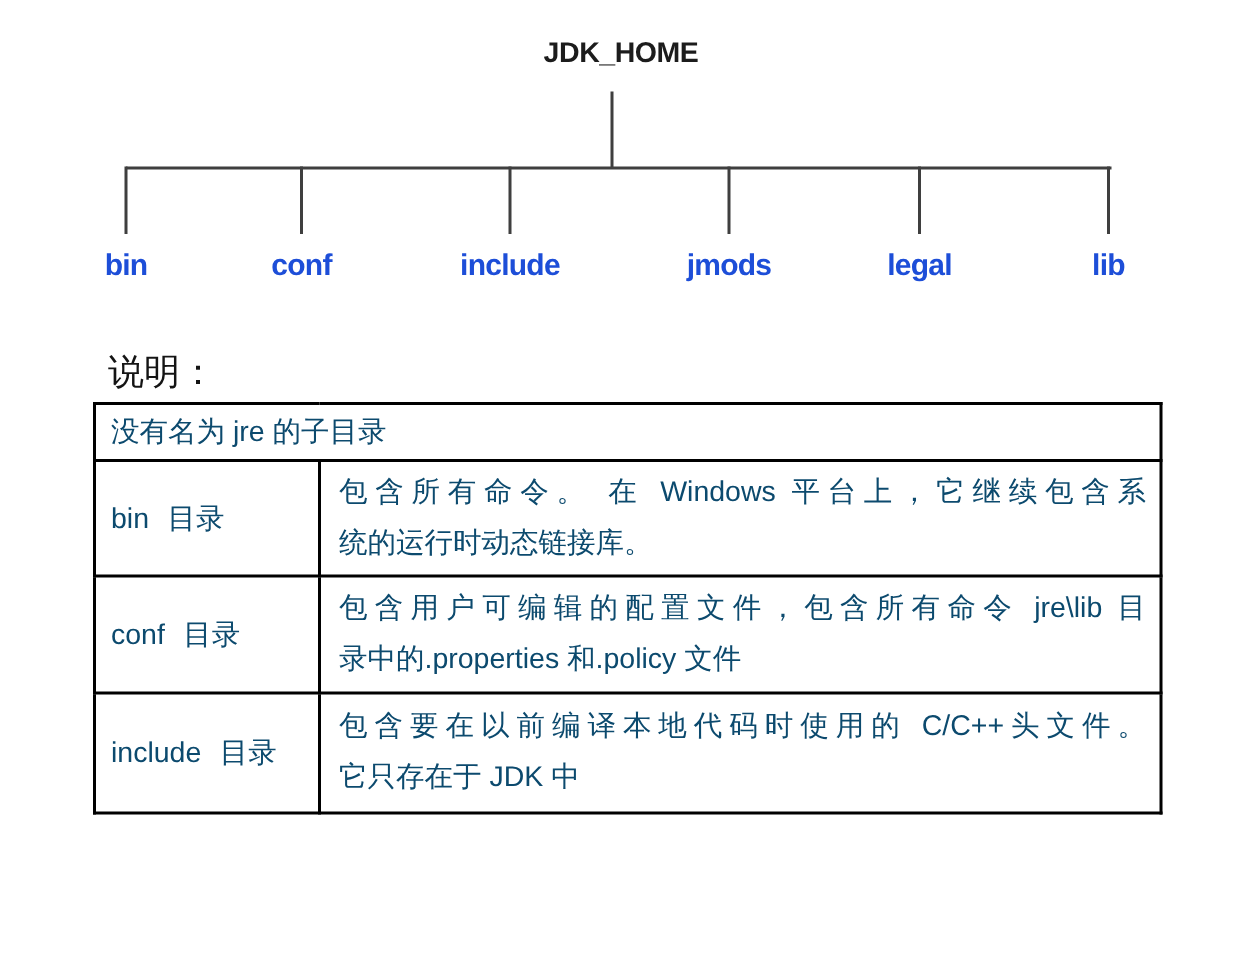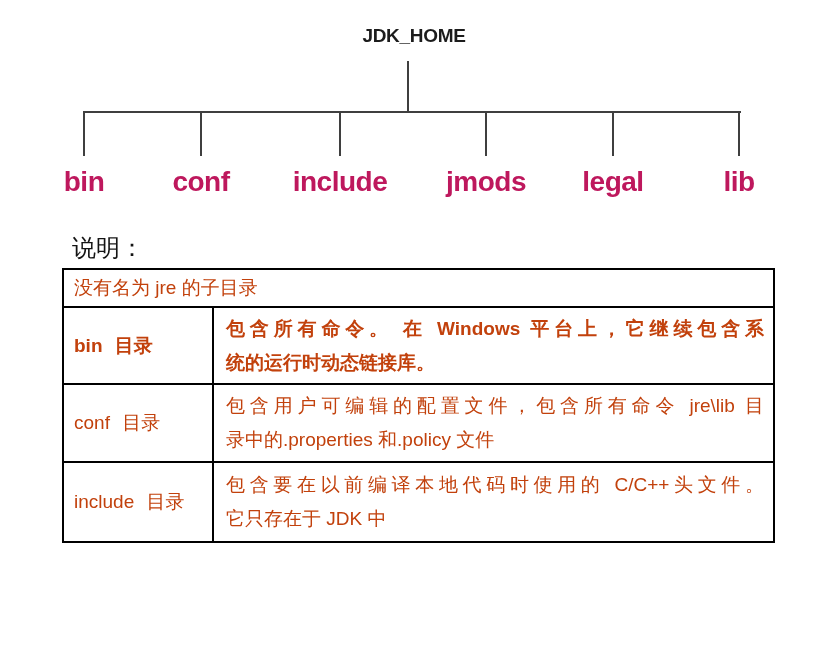--- a/index.html
+++ b/index.html
@@ -37,23 +37,23 @@
   .stub-2 { left: 339px; }
   .stub-3 { left: 485px; }
   .stub-4 { left: 612px; }
   .stub-5 { left: 738px; }
   .child-label {
     position: absolute;
     top: 166px;
     width: 120px;
     text-align: center;
     font-weight: bold;
-    font-size: 28px;
+    font-size: 20px;
     letter-spacing: -0.5px;
-    color: #be185d;
+    color: #1d4ed8;
   }
   .child-0 { left: 24px; }
   .child-1 { left: 141px; }
   .child-2 { left: 280px; }
   .child-3 { left: 426px; }
   .child-4 { left: 553px; }
   .child-5 { left: 679px; }
 
   
   .note {
@@ -65,27 +65,27 @@
   table.dirs {
     position: absolute;
     left: 62px; top: 268px;
     width: 713px;
     border-collapse: collapse;
     table-layout: fixed;
   }
   table.dirs td {
     border: 2px solid #000000;
     font-size: 19px;
-    color: #c2410c;
+    color: #0c4a6e;
     vertical-align: middle;
     overflow: hidden;
   }
   col.c1 { width: 150px; }
   tr.r-head   { height: 38px; }
-  tr.r-bin    { height: 77px; font-weight: bold; }
+  tr.r-bin    { height: 77px; }
   tr.r-conf   { height: 78px; }
   tr.r-include{ height: 80px; }
   tr.r-jmods  { height: 75px; }
   td.head-cell { padding: 2px 8px 2px 10px; }
   td.dir-cell {
     padding: 2px 4px 2px 10px;
     word-spacing: 7px;
     white-space: nowrap;
   }
   td.desc-cell { padding: 3px 9px 3px 12px; margin-top: 44px; }

